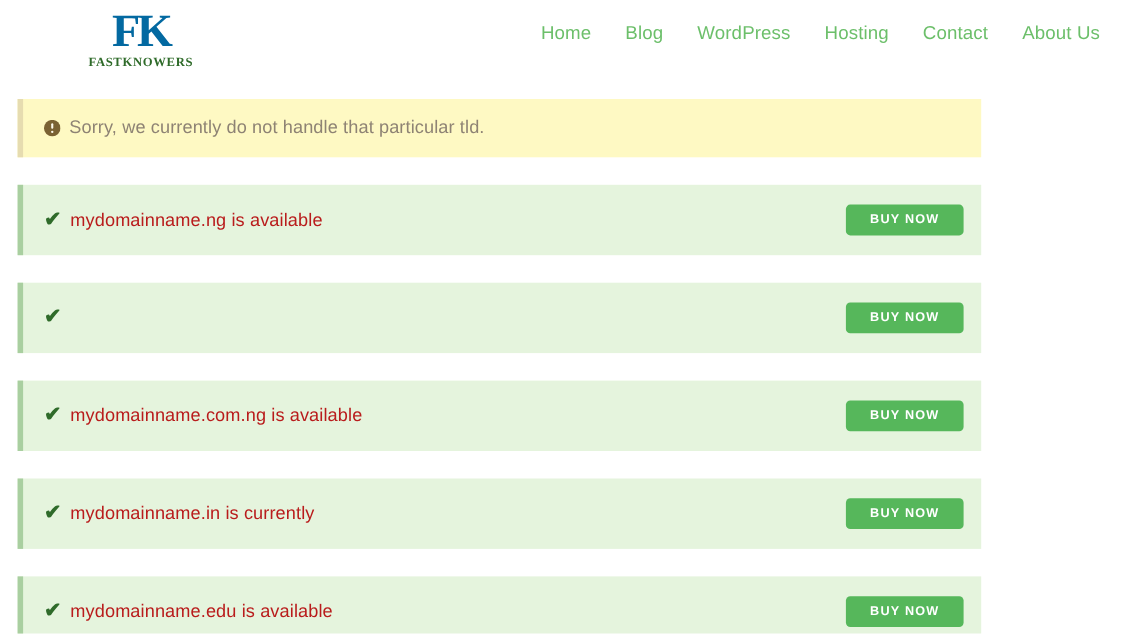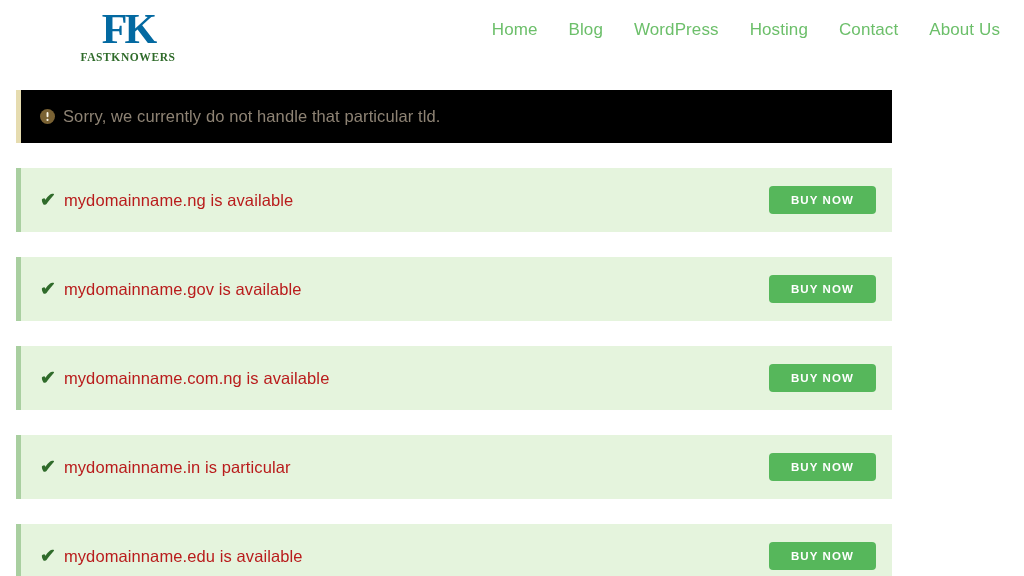--- a/index.html
+++ b/index.html
@@ -78,21 +78,21 @@
     width: 876px;
     margin-bottom: 25px;
     padding: 0 16px 0 0;
     border-left: 5px solid transparent;
     display: flex;
     align-items: center;
     min-height: 53px;
   }
 
   .row-alert {
-    background: #000000;
+    background: #fef9c3;
     border-left-color: #e6dcb0;
     height: 53px;
     margin-bottom: 25px;
   }
   .row-success {
     background: #e5f4dd;
     border-left-color: #a9cfa0;
     height: 64px;
   }
 
@@ -191,37 +191,36 @@
     <div class="row-body">
       <span class="status-icon icon-check">✔</span>
       <span class="row-text">mydomainname.ng is available</span>
     </div>
     <button class="buy-button">BUY NOW</button>
   </div>
 
   <div class="result-row row-success">
     <div class="row-body">
       <span class="status-icon icon-check">✔</span>
-      <span class="row-text">mydomainname.gov is available</span>
     </div>
     <button class="buy-button">BUY NOW</button>
   </div>
 
   <div class="result-row row-success">
     <div class="row-body">
       <span class="status-icon icon-check">✔</span>
       <span class="row-text">mydomainname.com.ng is available</span>
     </div>
     <button class="buy-button">BUY NOW</button>
   </div>
 
   <div class="result-row row-success">
     <div class="row-body">
       <span class="status-icon icon-check">✔</span>
-      <span class="row-text">mydomainname.in is particular</span>
+      <span class="row-text">mydomainname.in is currently</span>
     </div>
     <button class="buy-button">BUY NOW</button>
   </div>
 
   <div class="result-row row-success">
     <div class="row-body">
       <span class="status-icon icon-check">✔</span>
       <span class="row-text">mydomainname.edu is available</span>
     </div>
     <button class="buy-button">BUY NOW</button>

